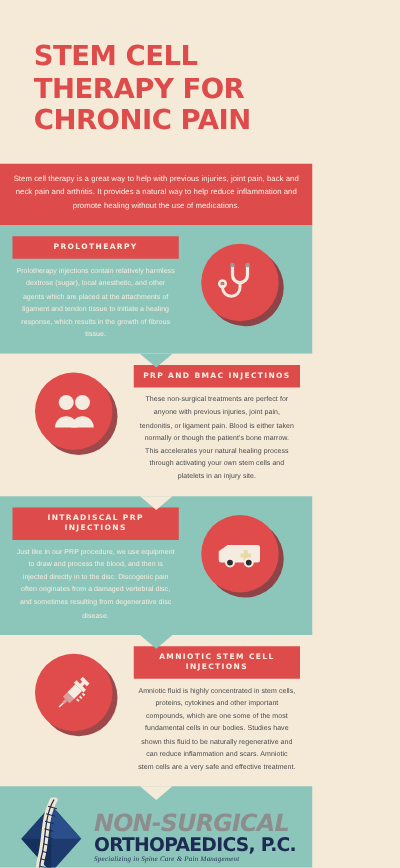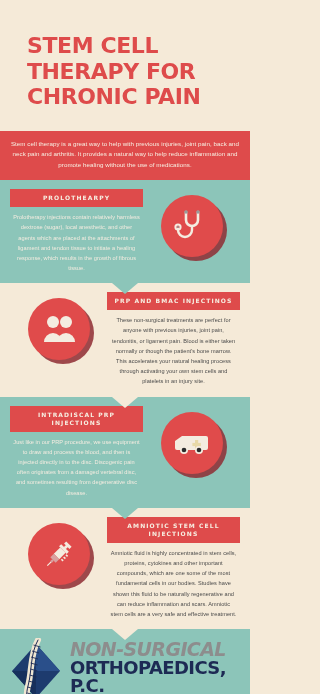--- a/index.html
+++ b/index.html
@@ -171,21 +171,21 @@
     font-weight: bold;
     font-size: 19px;
     color: #8d8d8d;
     letter-spacing: -0.6px;
     text-transform: uppercase;
     font-style: italic;
   }
   .logo-line2 {
     font-family: "DejaVu Sans", sans-serif;
     font-weight: bold;
-    font-size: 18px;
+    font-size: 15px;
     color: #1d2a54;
     letter-spacing: -0.6px;
     text-transform: uppercase;
     margin-top: 0;
   }
   .logo-tagline {
     font-family: "Liberation Serif", serif;
     font-style: italic;
     font-size: 5.6px;
     color: #1d2a54;

